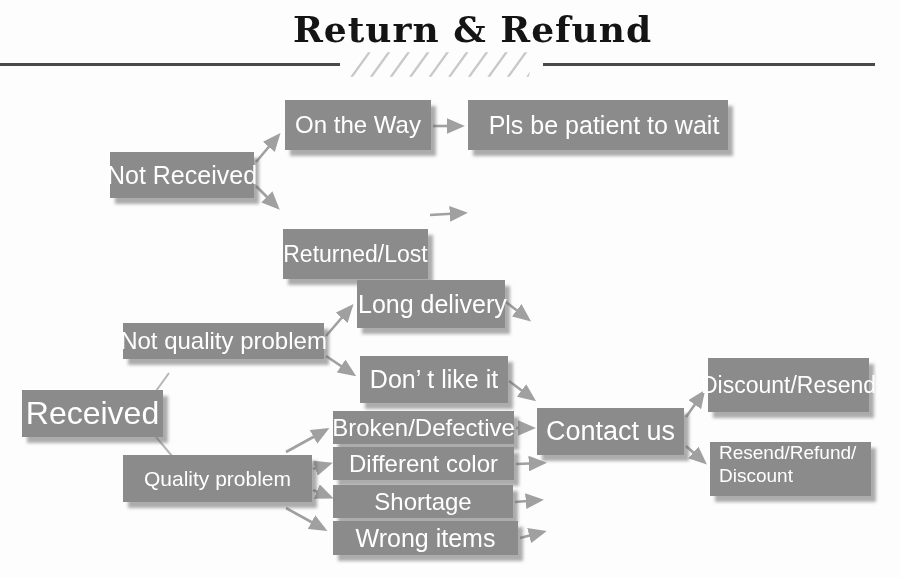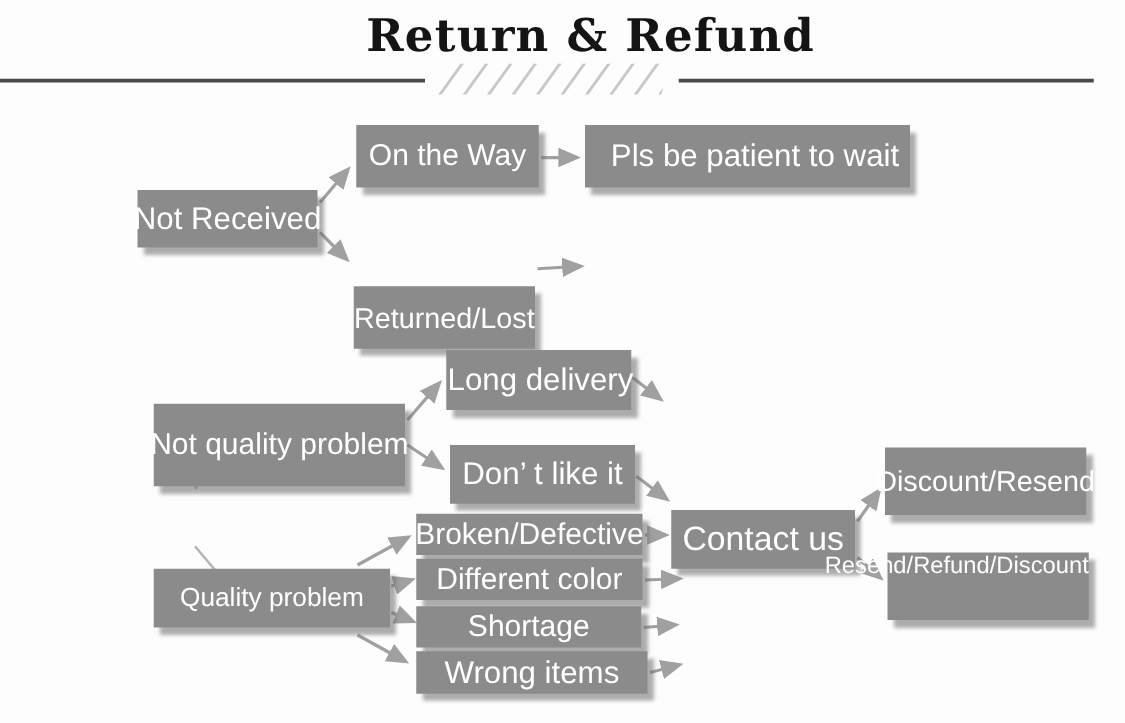--- a/index.html
+++ b/index.html
@@ -38,31 +38,31 @@
     display:flex; align-items:center; justify-content:center;
     box-shadow:5px 6px 3px rgba(105,105,105,0.55);
     white-space:nowrap;
   }
   .n-not-received   { left:110px; top:152px; width:144px; height:46px; font-size:25px; }
   .n-on-the-way     { left:285px; top:100px; width:146px; height:50px; font-size:24px; }
   .n-pls-wait       { left:468px; top:100px; width:248px; height:50px; font-size:25px;padding-left:12px; }
   .n-returned-lost  { left:283px; top:191px; width:145px; height:50px; font-size:23px;margin-top:38px; }
   .n-resend-refund  { left:471px; top:190px; width:246px; height:49px; font-size:27px; font-weight:bold; letter-spacing:1px; }
   .n-received       { left:22px;  top:390px; width:141px; height:47px; font-size:32px; }
-  .n-not-quality    { left:123px; top:323px; width:201px; height:66px; font-size:24px; }
+  .n-not-quality    { left:123px; top:323px; width:201px; height:36px; font-size:24px; }
   .n-long-delivery  { left:357px; top:280px; width:147px; height:48px; font-size:25px; justify-content:flex-start; padding-left:1px; }
   .n-dont-like      { left:360px; top:356px; width:148px; height:47px; font-size:25px; }
   .n-broken         { left:333px; top:411px; width:181px; height:33px; font-size:24px; }
   .n-diff-color     { left:333px; top:447px; width:181px; height:33px; font-size:24px; }
   .n-shortage       { left:333px; top:485px; width:180px; height:33px; font-size:24px; }
   .n-wrong-items    { left:333px; top:521px; width:185px; height:34px; font-size:25px; }
   .n-contact-us     { left:537px; top:408px; width:147px; height:47px; font-size:27px; }
   .n-discount-gifts { left:708px; top:358px; width:161px; height:54px; font-size:23px; }
   .n-resend-discount{ left:710px; top:442px; width:161px; height:54px; font-size:19px;
-                      align-items:flex-start; justify-content:flex-end;
+                      flex-direction:column; align-items:flex-start; justify-content:flex-start;
                       padding-left:9px; line-height:1.2; box-sizing:border-box; }
 </style>
 </head>
 <body>
 
 <div class="stage">
 
   <div class="title">Return &amp; Refund</div>
   <div class="rule rule-left"></div>
   <div class="rule rule-right"></div>
@@ -100,20 +100,21 @@
 
     <line class="arrow" x1="686" y1="417" x2="703" y2="393" marker-end="url(#ah)"></line>
     <line class="arrow" x1="686" y1="446" x2="704" y2="462" marker-end="url(#ah)"></line>
   </svg>
 
   <div class="node n-not-received">Not Received</div>
   <div class="node n-on-the-way">On the Way</div>
   <div class="node n-pls-wait">Pls be patient to wait</div>
   <div class="node n-returned-lost">Returned/Lost</div>
 
+  <div class="node n-received">Received</div>
   <div class="node n-not-quality">Not quality problem</div>
   <div class="node n-long-delivery">Long delivery</div>
   <div class="node n-dont-like">Don’ t like it</div>
   <div class="node n-quality" style="left:123px; top:455px; width:189px; height:47px; font-size:21px;">Quality problem</div>
   <div class="node n-broken">Broken/Defective</div>
   <div class="node n-diff-color">Different color</div>
   <div class="node n-shortage">Shortage</div>
   <div class="node n-wrong-items">Wrong items</div>
   <div class="node n-contact-us">Contact us</div>
   <div class="node n-discount-gifts">Discount/Resend</div>

